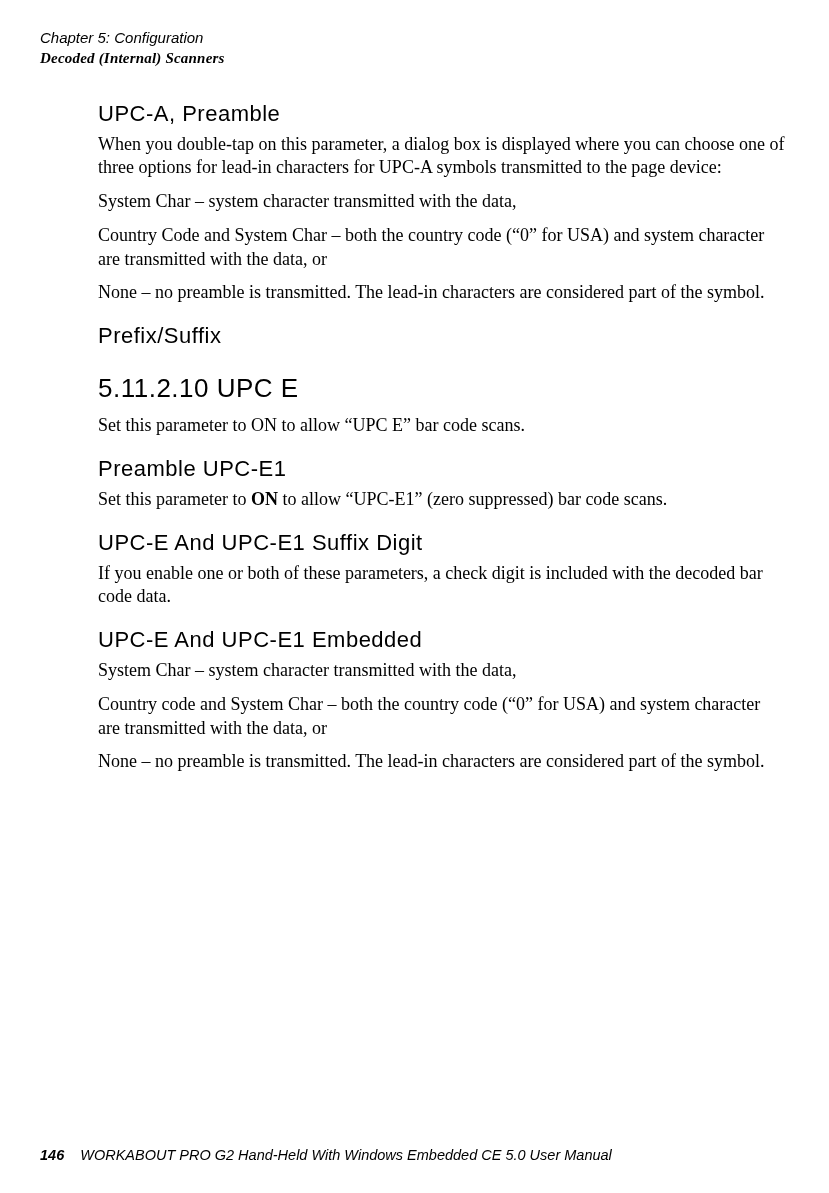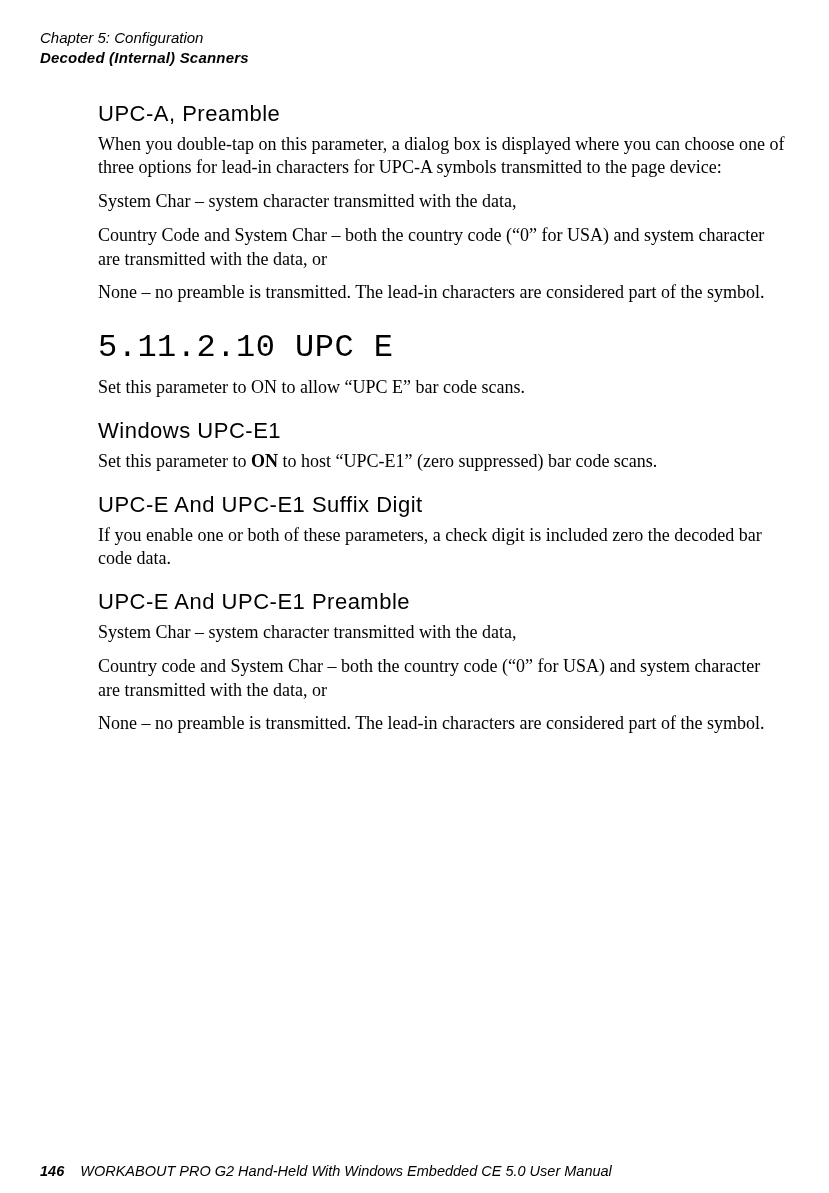--- a/index.html
+++ b/index.html
@@ -17,53 +17,53 @@
     position: relative;
   }
   .running-head {
     font-style: italic;
     font-family: Arial, Helvetica, sans-serif;
     font-size: 15px;
     line-height: 1.35;
     margin-bottom: 32px;
   }
   .running-head .line1 { font-weight: normal; }
-  .running-head .line2 { font-weight: bold; font-style: italic; font-family: Liberation Sans, sans-serif; letter-spacing: 0.2px;}
+  .running-head .line2 { font-weight: bold; font-style: italic; font-family: Liberation Serif, serif; letter-spacing: 0.2px;}
   .content {
     margin-left: 58px;
     margin-right: 4px;
   }
   .h3 {
     font-family: "Arial Narrow", Arial, Helvetica, sans-serif;
     font-stretch: condensed;
     font-weight: normal;
     font-size: 22px;
     letter-spacing: 0.5px;
     margin-top: 18px;
     margin-bottom: 6px;
   }
   .h2 {
-    font-family: Liberation Mono, monospace;
+    font-family: Liberation Sans, sans-serif;
     font-stretch: condensed;
     font-weight: normal;
-    font-size: 32px;
+    font-size: 26px;
     letter-spacing: 0.5px;
     margin-top: 24px;
     margin-bottom: 10px;
   }
   .para {
     font-size: 18px;
     line-height: 1.32;
     margin: 0 0 10px 0;
   }
   .italic { }
   .bold { font-weight: bold; }
   .footer {
     position: absolute;
-    bottom: 14px;
+    bottom: 30px;
     left: 40px;
     right: 40px;
     font-family: Arial, Helvetica, sans-serif;
     font-style: italic;
     font-size: 14.5px;
   }
   .footer .pnum {
     font-weight: bold;
     font-style: italic;
     display: inline-block;
@@ -87,36 +87,37 @@
     <p class="para">
       <span class="italic">System Char</span><span> – system character transmitted with the data,</span>
     </p>
     <p class="para">
       <span class="italic">Country Code and System Char</span><span> – both the country code (“0” for USA) and system character are transmitted with the data, or</span>
     </p>
     <p class="para">
       <span class="italic">None</span><span> – no preamble is transmitted. The lead-in characters are considered part of the symbol.</span>
     </p>
 
+    <div class="h3">Prefix/Suffix</div>
 
     <div class="h2">5.11.2.10 UPC E</div>
 
     <p class="para">
       <span>Set this parameter to </span><span class="italic">ON</span><span> to allow “UPC E” bar code scans.</span>
     </p>
 
-    <div class="h3">Windows UPC-E1</div>
+    <div class="h3">Preamble UPC-E1</div>
     <p class="para">
-      <span>Set this parameter to </span><span class="bold">ON</span><span> to host “UPC-E1” (zero suppressed) bar code scans.</span>
+      <span>Set this parameter to </span><span class="bold">ON</span><span> to allow “UPC-E1” (zero suppressed) bar code scans.</span>
     </p>
 
     <div class="h3">UPC-E And UPC-E1 Suffix Digit</div>
-    <p class="para">If you enable one or both of these parameters, a check digit is included zero the decoded bar code data.</p>
+    <p class="para">If you enable one or both of these parameters, a check digit is included with the decoded bar code data.</p>
 
-    <div class="h3">UPC-E And UPC-E1 Preamble</div>
+    <div class="h3">UPC-E And UPC-E1 Embedded</div>
     <p class="para">
       <span class="italic">System Char</span><span> – system character transmitted with the data,</span>
     </p>
     <p class="para">
       <span class="italic">Country code and System Char</span><span> – both the country code (“0” for USA) and system character are transmitted with the data, or</span>
     </p>
     <p class="para">
       <span class="italic">None</span><span> – no preamble is transmitted. The lead-in characters are considered part of the symbol.</span>
     </p>
 

